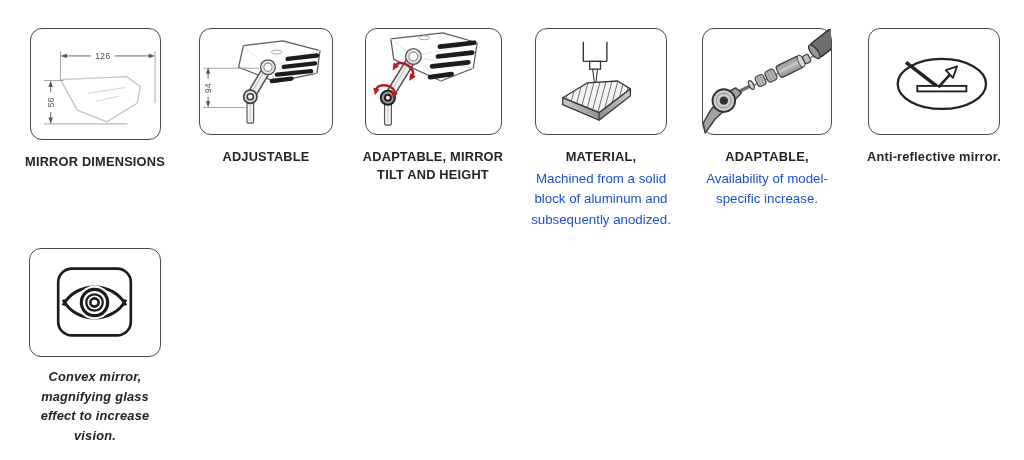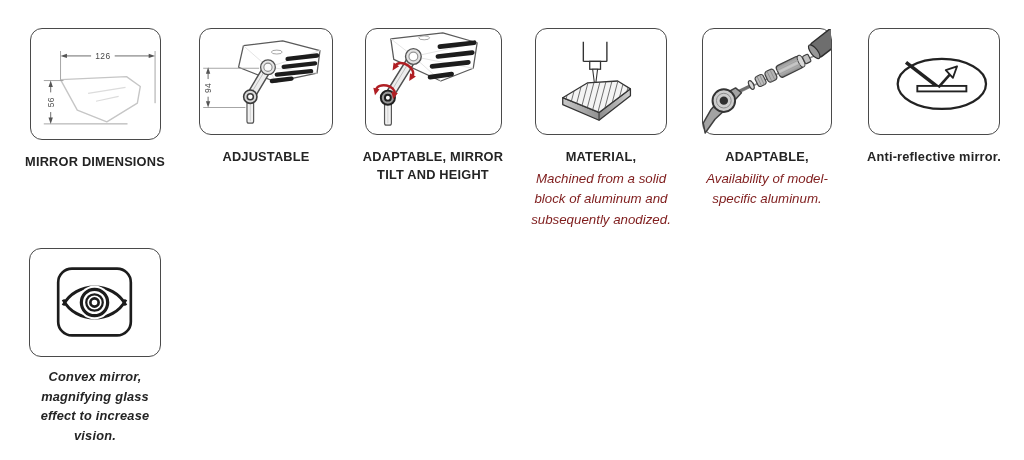--- a/index.html
+++ b/index.html
@@ -3,21 +3,21 @@
 <meta charset="utf-8">
 <style>
   html,body{margin:0;padding:0;background:#ffffff;}
   body{font-family:"Liberation Sans","DejaVu Sans",sans-serif;}
   .page{position:relative;width:1024px;height:460px;background:#ffffff;overflow:hidden;}
   .cell{position:absolute;width:170px;text-align:center;}
   .card{border:1.5px solid #4a4a4a;border-radius:12px;background:#fff;margin:0 auto;box-sizing:border-box;}
   .card svg{display:block;width:100%;height:100%;}
   .caption{margin-top:13px;}
   .cap-title{font-weight:700;font-size:12.8px;line-height:17.5px;letter-spacing:.2px;color:#242424;margin:0 auto;}
-  .cap-body{font-size:13.3px;line-height:20.5px;color:#7f1d1d;margin:3px auto 0;font-style:italic;}
+  .cap-body{font-size:13.3px;line-height:20.5px;color:#1d4ed8;margin:3px auto 0;}
   .w165{max-width:165px;} .w152{max-width:152px;} .w150{max-width:150px;} .w122{max-width:122px;line-height:19.5px;}
   svg text{font-family:"Liberation Sans","DejaVu Sans",sans-serif;font-size:8.6px;fill:#4a4a4a;letter-spacing:.4px;}
 </style>
 </head>
 <body>
 
 <div class="page">
 
   <div class="cell" style="left:10px;top:28px;">
     <div class="card" style="width:131px;height:112px;">
@@ -180,21 +180,21 @@
           <rect x="-3.2" y="-4.2" width="6.4" height="8.4" rx="1.5" fill="#c0c0c0" stroke="#3f3f3f" stroke-width="1.2"></rect>
         </g>
         <g transform="translate(121,17) rotate(-38)">
           <rect x="-10" y="-8.5" width="34" height="17" rx="3.5" fill="#6e6e6e" stroke="#2e2e2e" stroke-width="1.5"></rect>
           <ellipse cx="-10" cy="0" rx="3.4" ry="8.5" fill="#989898" stroke="#2e2e2e" stroke-width="1.2"></ellipse>
         </g>
       </svg>
     </div>
     <div class="caption">
       <div class="cap-title">ADAPTABLE,</div>
-      <div class="cap-body w150">Availability of model-specific aluminum.</div>
+      <div class="cap-body w150">Availability of model-specific increase.</div>
     </div>
   </div>
 
   <div class="cell" style="left:849px;top:28px;">
     <div class="card" style="width:132px;height:107px;">
       <svg viewBox="0 0 132 107">
         <ellipse cx="74" cy="56" rx="45" ry="25.5" fill="none" stroke="#222" stroke-width="2.3"></ellipse>
         <line x1="37.5" y1="34" x2="70.5" y2="59.5" stroke="#222" stroke-width="3.6"></line>
         <rect x="49" y="58" width="50" height="5.6" fill="#ffffff" stroke="#222" stroke-width="1.9"></rect>
         <line x1="70.5" y1="59.5" x2="82.5" y2="46" stroke="#222" stroke-width="2.6"></line>

